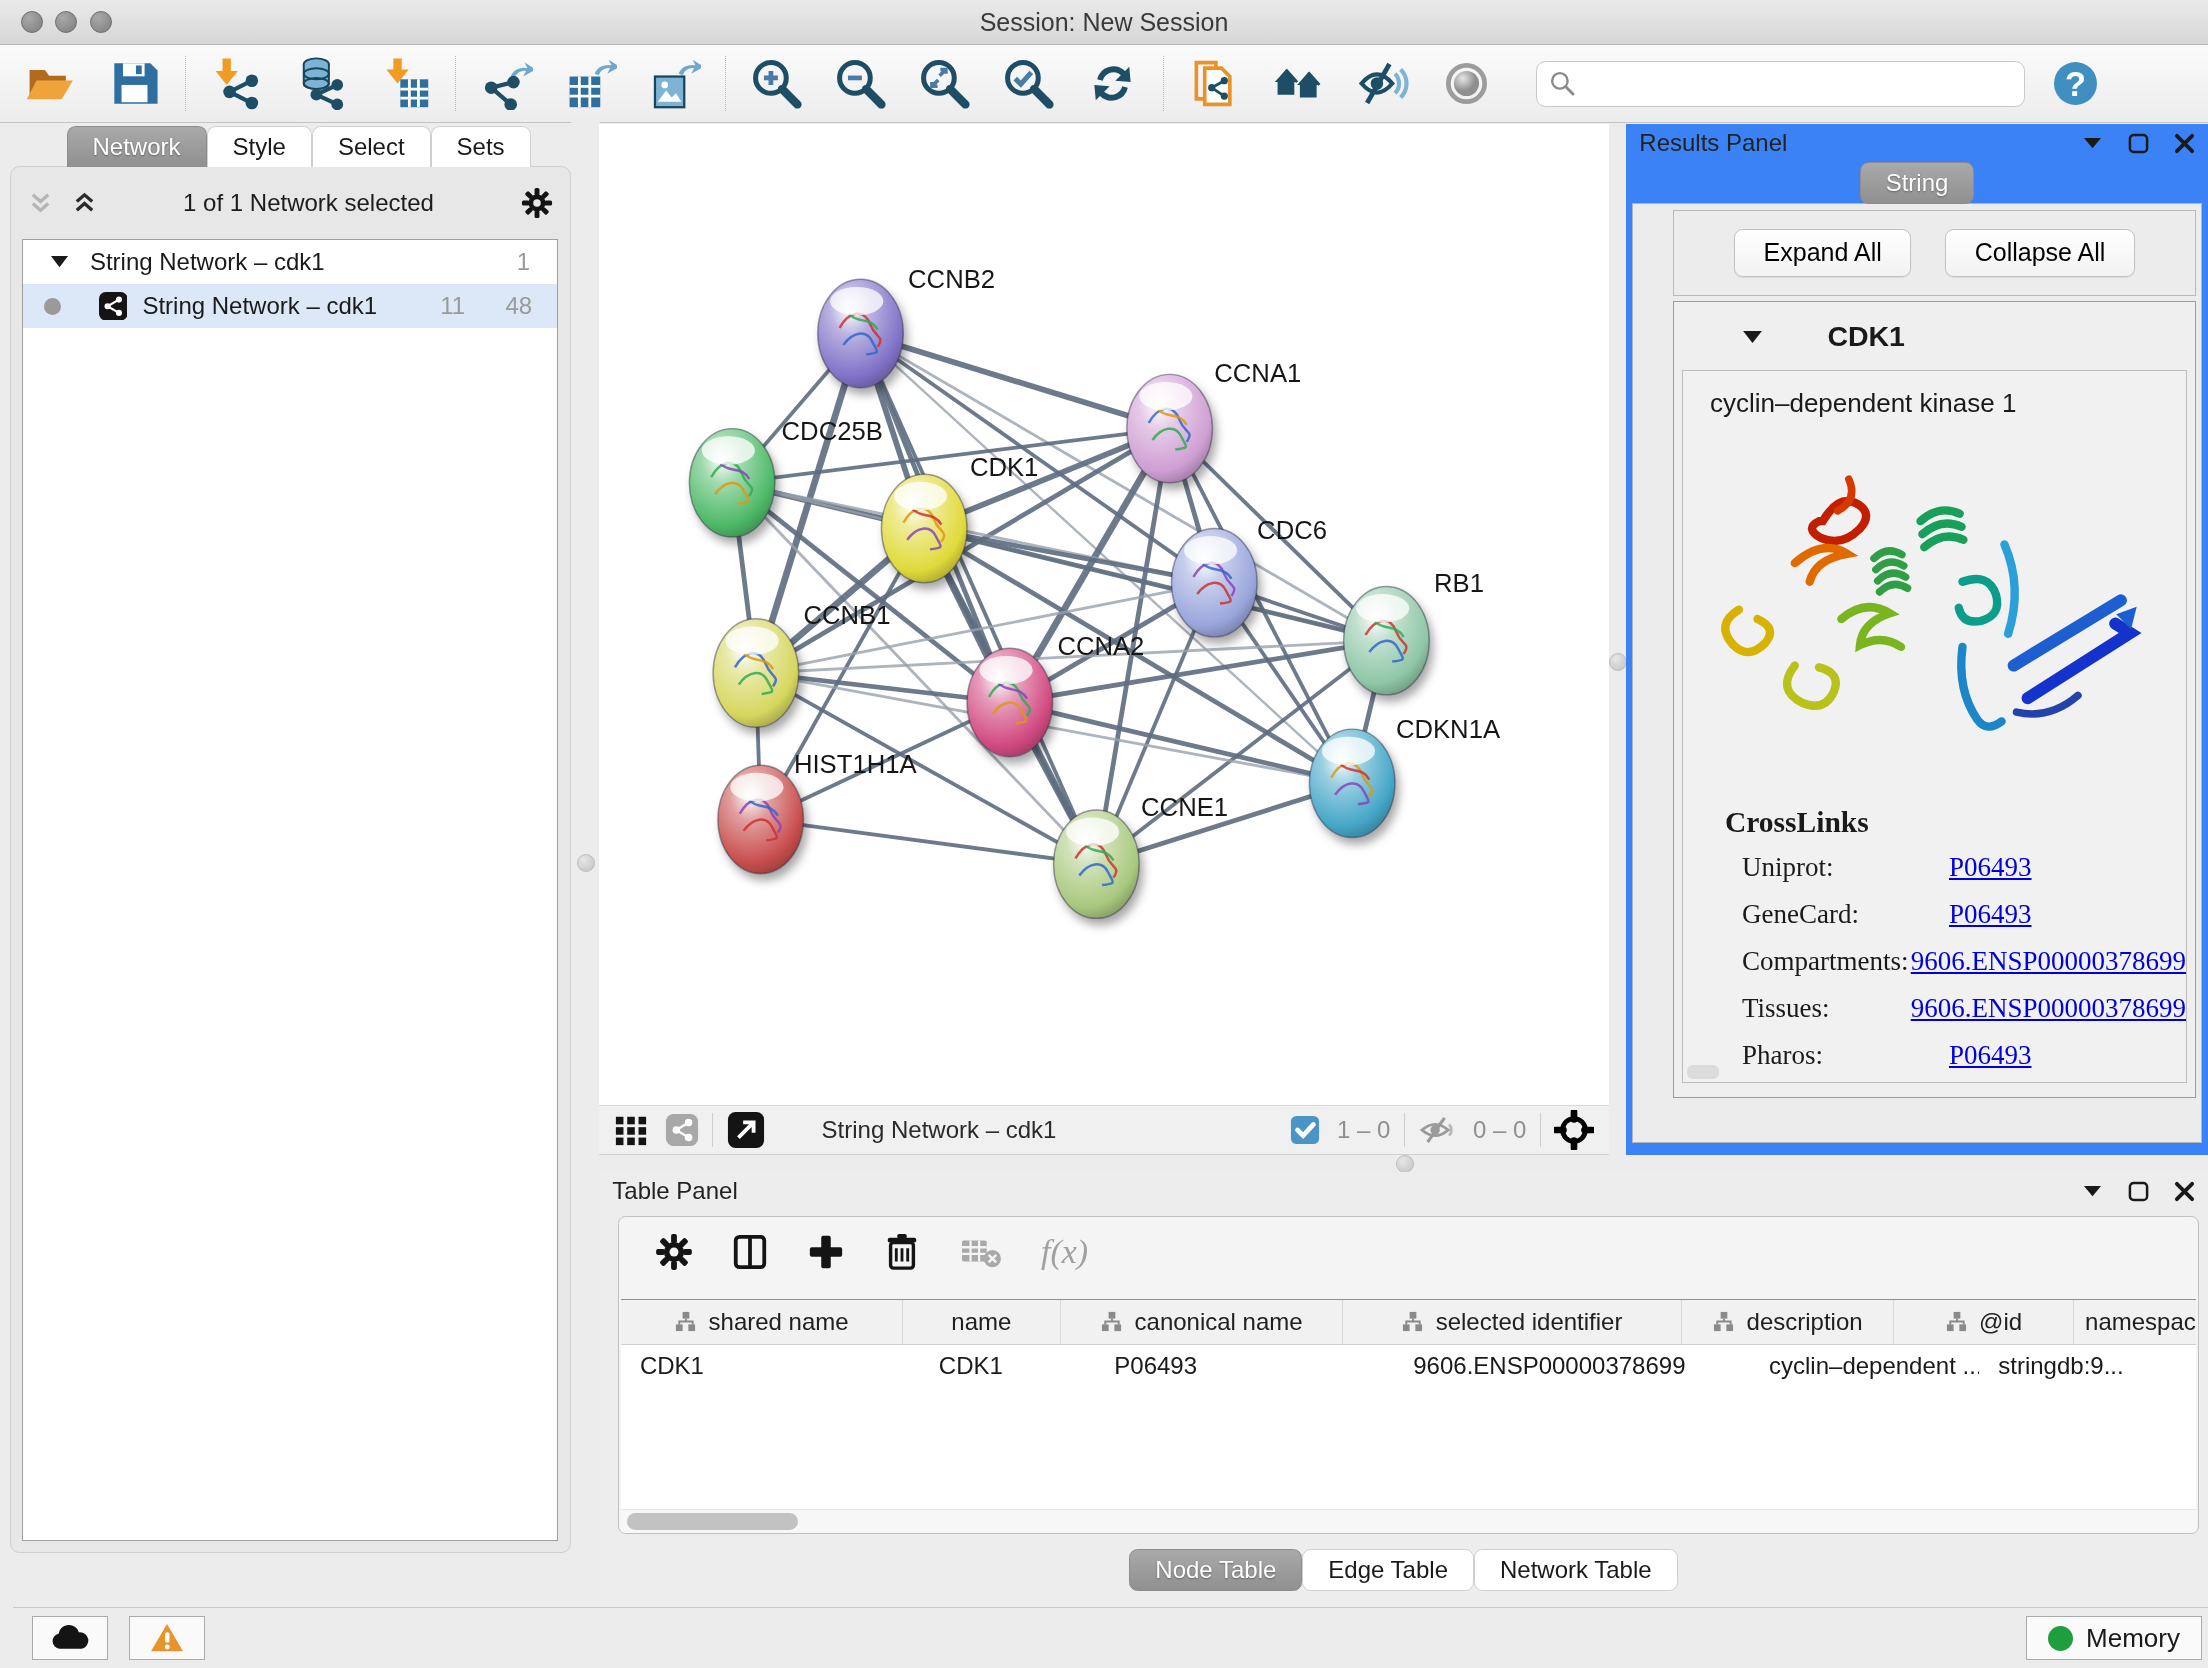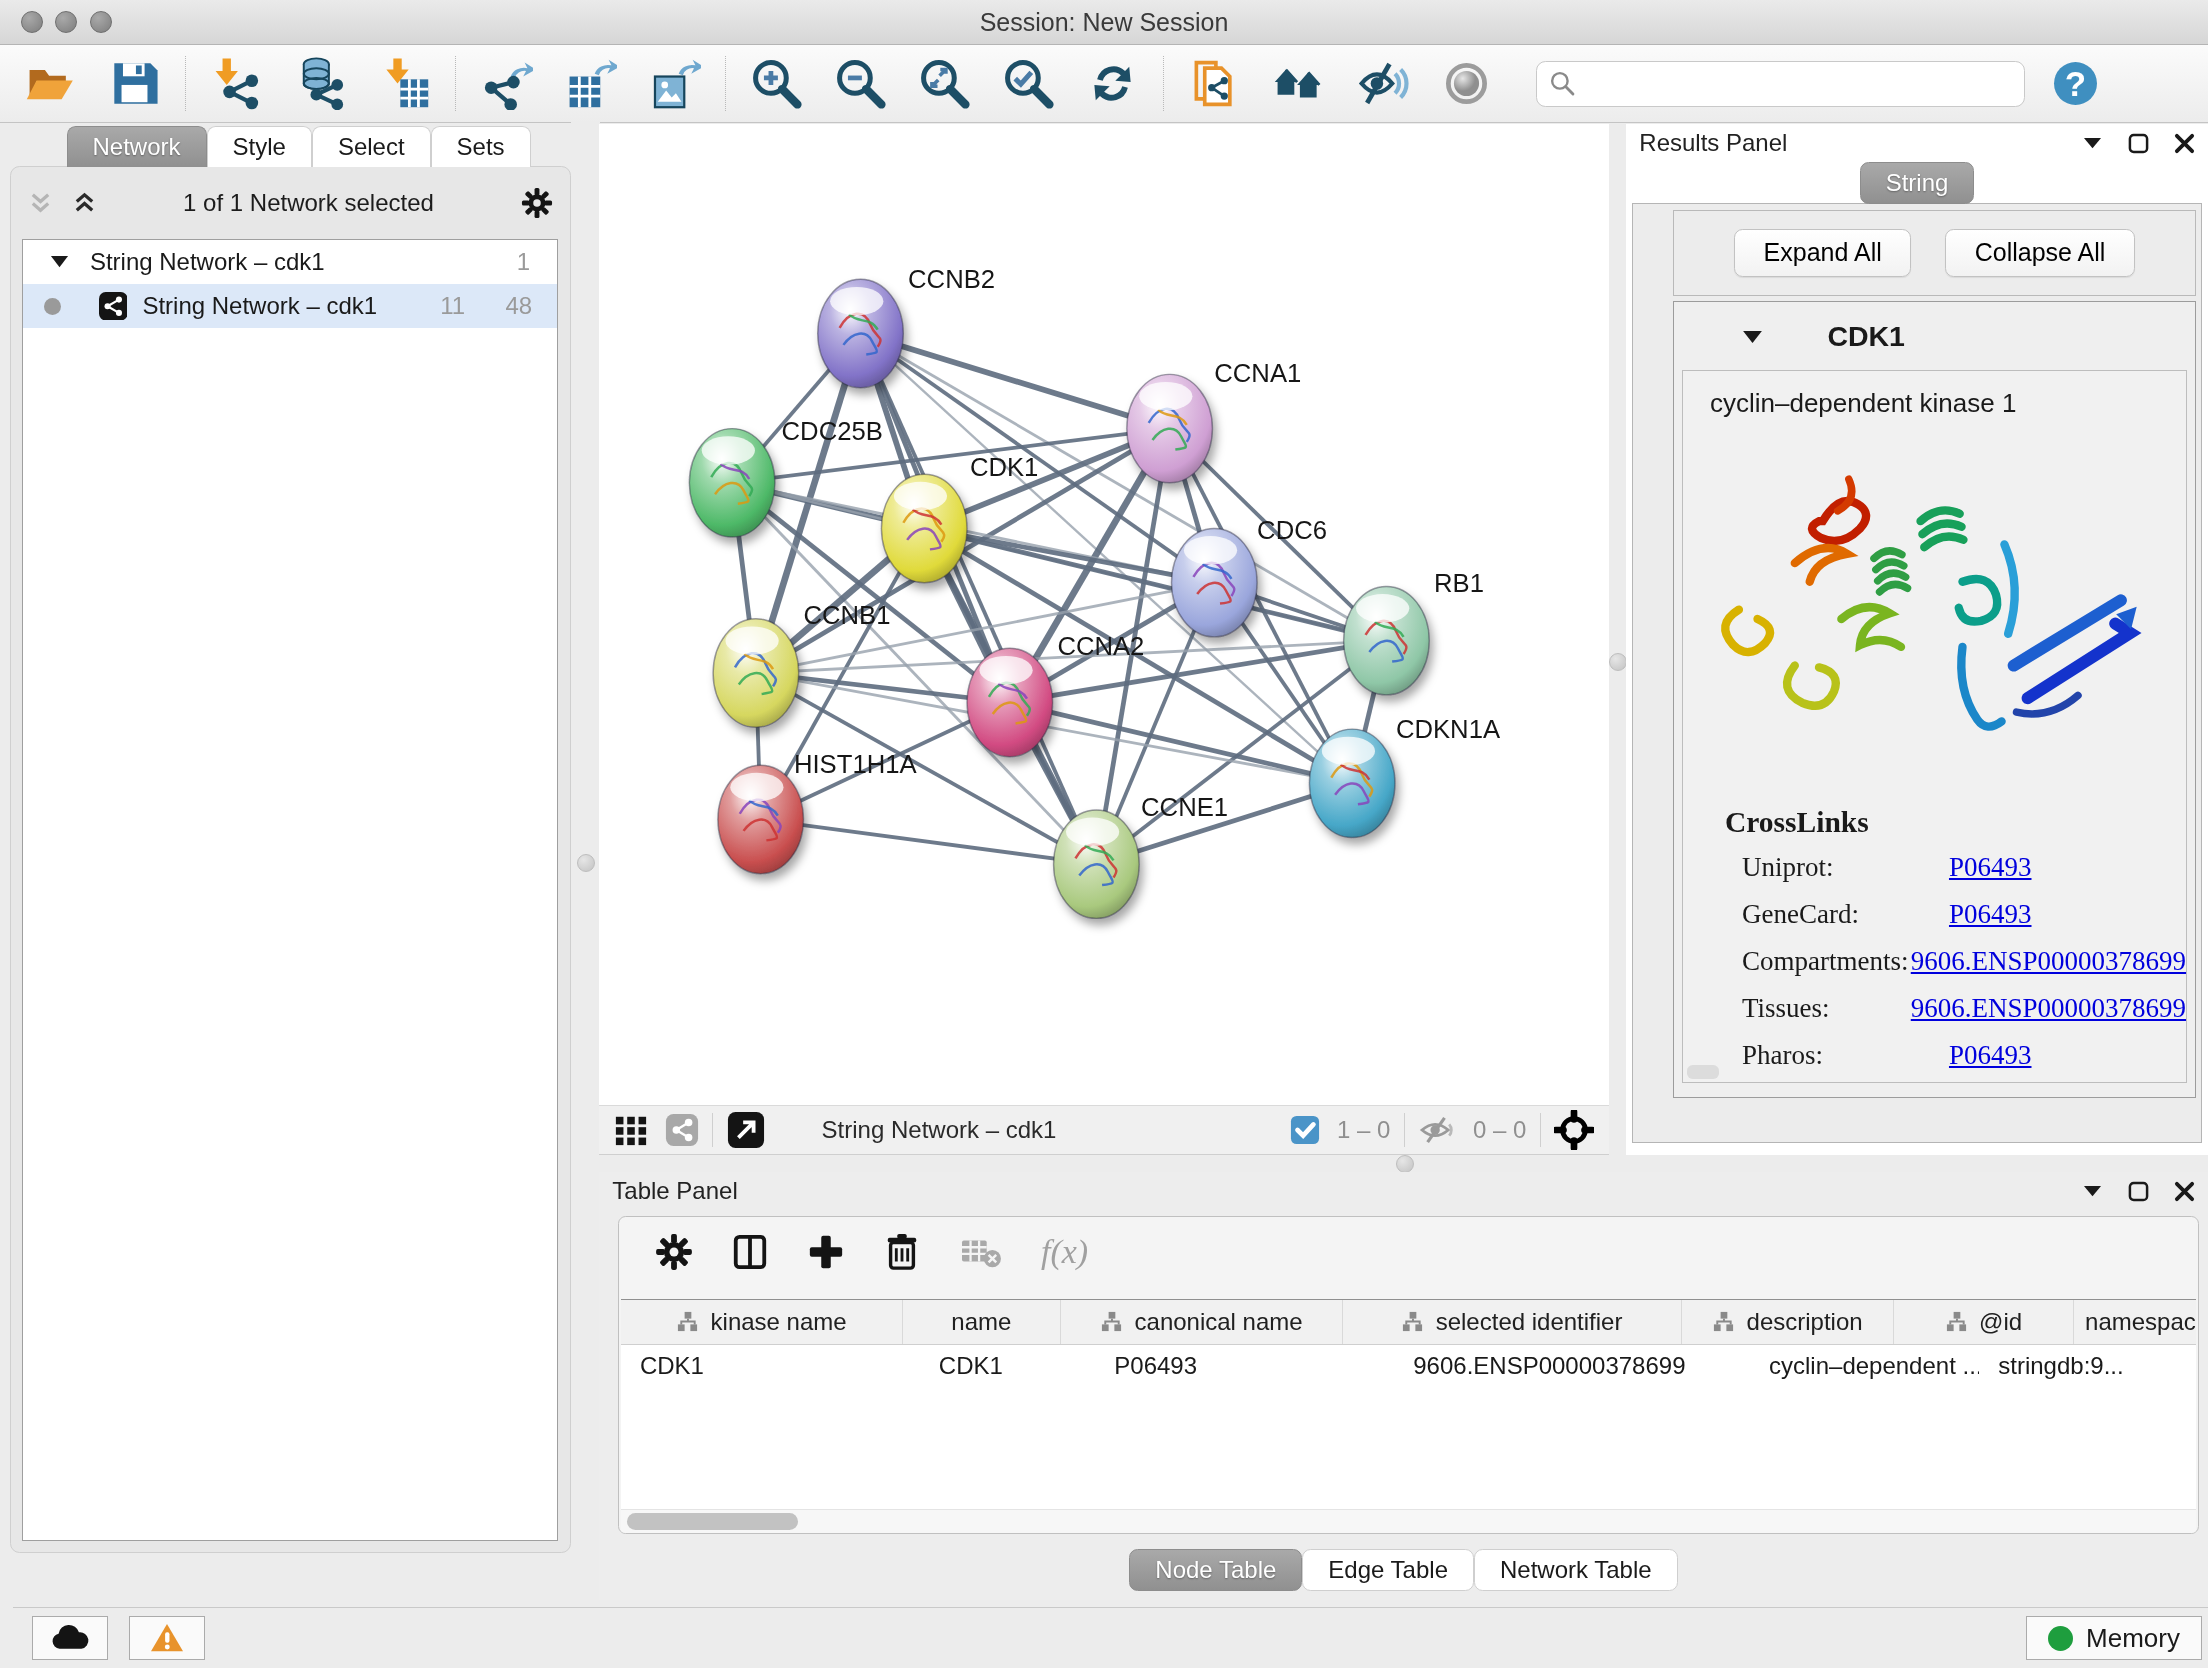--- a/index.html
+++ b/index.html
@@ -66,21 +66,21 @@
     background:radial-gradient(circle at 35% 30%,#e6e6e6,#c2c2c2);border:1px solid #bdbdbd;}
   
   .netview{position:absolute;left:599px;top:124px;width:1010px;height:982px;background:#fff;}
   .netstatus{position:absolute;left:599px;top:1105px;width:1010px;height:48px;
     background:#f0f0f0;border-top:1px solid #dadada;border-bottom:1px solid #cfcfcf;
     display:flex;align-items:center;padding:0;}
   .ns-sep{width:0;height:34px;border-left:1px solid #cfcfcf;margin:0 13.3px;}
   .ns-label{font-size:24px;color:#2a2a2a;margin-left:9.5px;}
   .ns-num{font-size:24px;color:#8f8f8f;margin-left:17px;}
   
-  .results-panel{position:absolute;left:1626px;top:124px;width:582px;height:1031px;background:#ffffff;}
+  .results-panel{position:absolute;left:1626px;top:124px;width:582px;height:1031px;background:#3b82f6;}
   .rp-tabs{display:flex;justify-content:center;position:relative;z-index:2;}
   .rp-box{margin:-1px 5.7px 0 5.7px;background:#ececec;border:1px solid #b5b5b5;height:938px;padding-left:35px;}
   .rp-buttons{margin:5.7px;border:1px solid #b9b9b9;background:#ececec;height:84px;
     display:flex;align-items:center;justify-content:center;gap:34px;}
   .rp-btn{background:linear-gradient(#ffffff,#f2f2f2);border:1px solid #c2c2c2;border-radius:8.6px;
     font-size:25px;padding:8.6px 28.5px;cursor:pointer;box-shadow:0 1px 1px rgba(0,0,0,.08);}
   .rp-section{margin:3.8px 5.7px;border:1.9px solid #9c9c9c;background:#efefef;height:795px;}
   .rp-sec-head{display:flex;align-items:center;height:68px;padding-left:67px;gap:63px;}
   .rp-gene{font-size:28.5px;font-weight:bold;}
   .rp-inner{margin:0 7.6px 7.6px 7.6px;border:1px solid #bdbdbd;background:#f1f1f1;height:711px;position:relative;}
@@ -832,21 +832,21 @@
       <div class="thead">
         <div class="th c0">
             <svg width="23" height="23" viewBox="0 0 24 24">
               <g fill="#8a8a8a">
                 <rect x="9" y="2" width="7" height="7"></rect>
                 <rect x="2" y="15" width="7" height="7"></rect>
                 <rect x="15" y="15" width="7" height="7"></rect>
                 <path d="M12.5 9 v3 M5.5 15 v-3 h14 v3" stroke="#8a8a8a" stroke-width="2" fill="none"></path>
               </g>
             </svg>
-            <span>kinase name</span>
+            <span>shared name</span>
           </div>
         <div class="th c1">
             <span>name</span>
           </div>
         <div class="th c2">
             <svg width="23" height="23" viewBox="0 0 24 24">
               <g fill="#8a8a8a">
                 <rect x="9" y="2" width="7" height="7"></rect>
                 <rect x="2" y="15" width="7" height="7"></rect>
                 <rect x="15" y="15" width="7" height="7"></rect>

